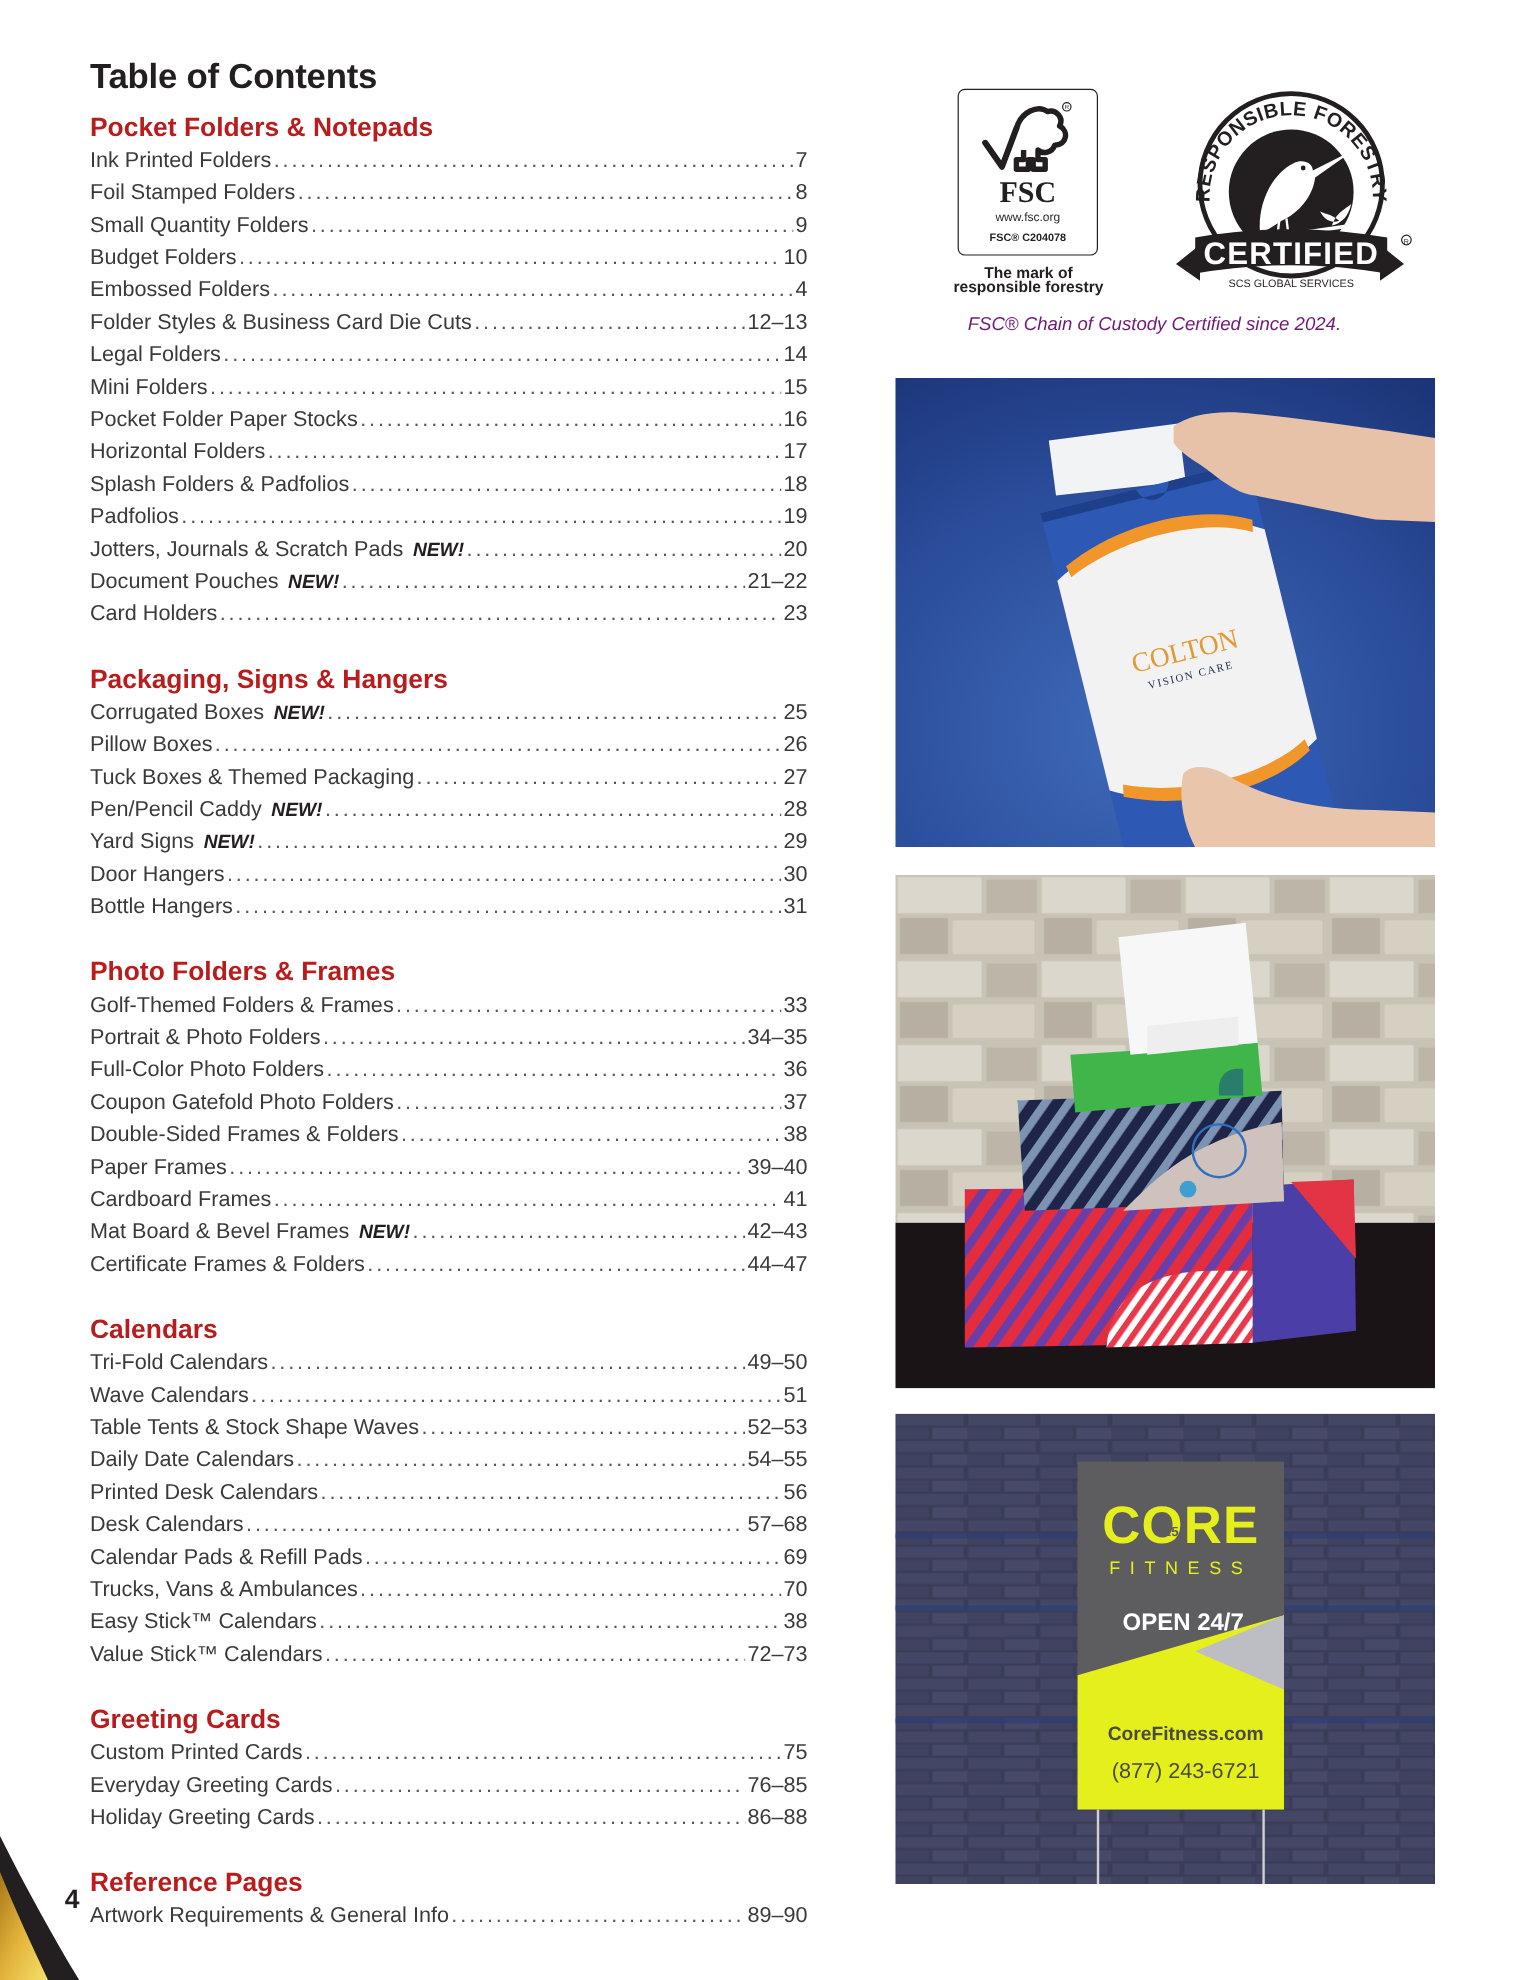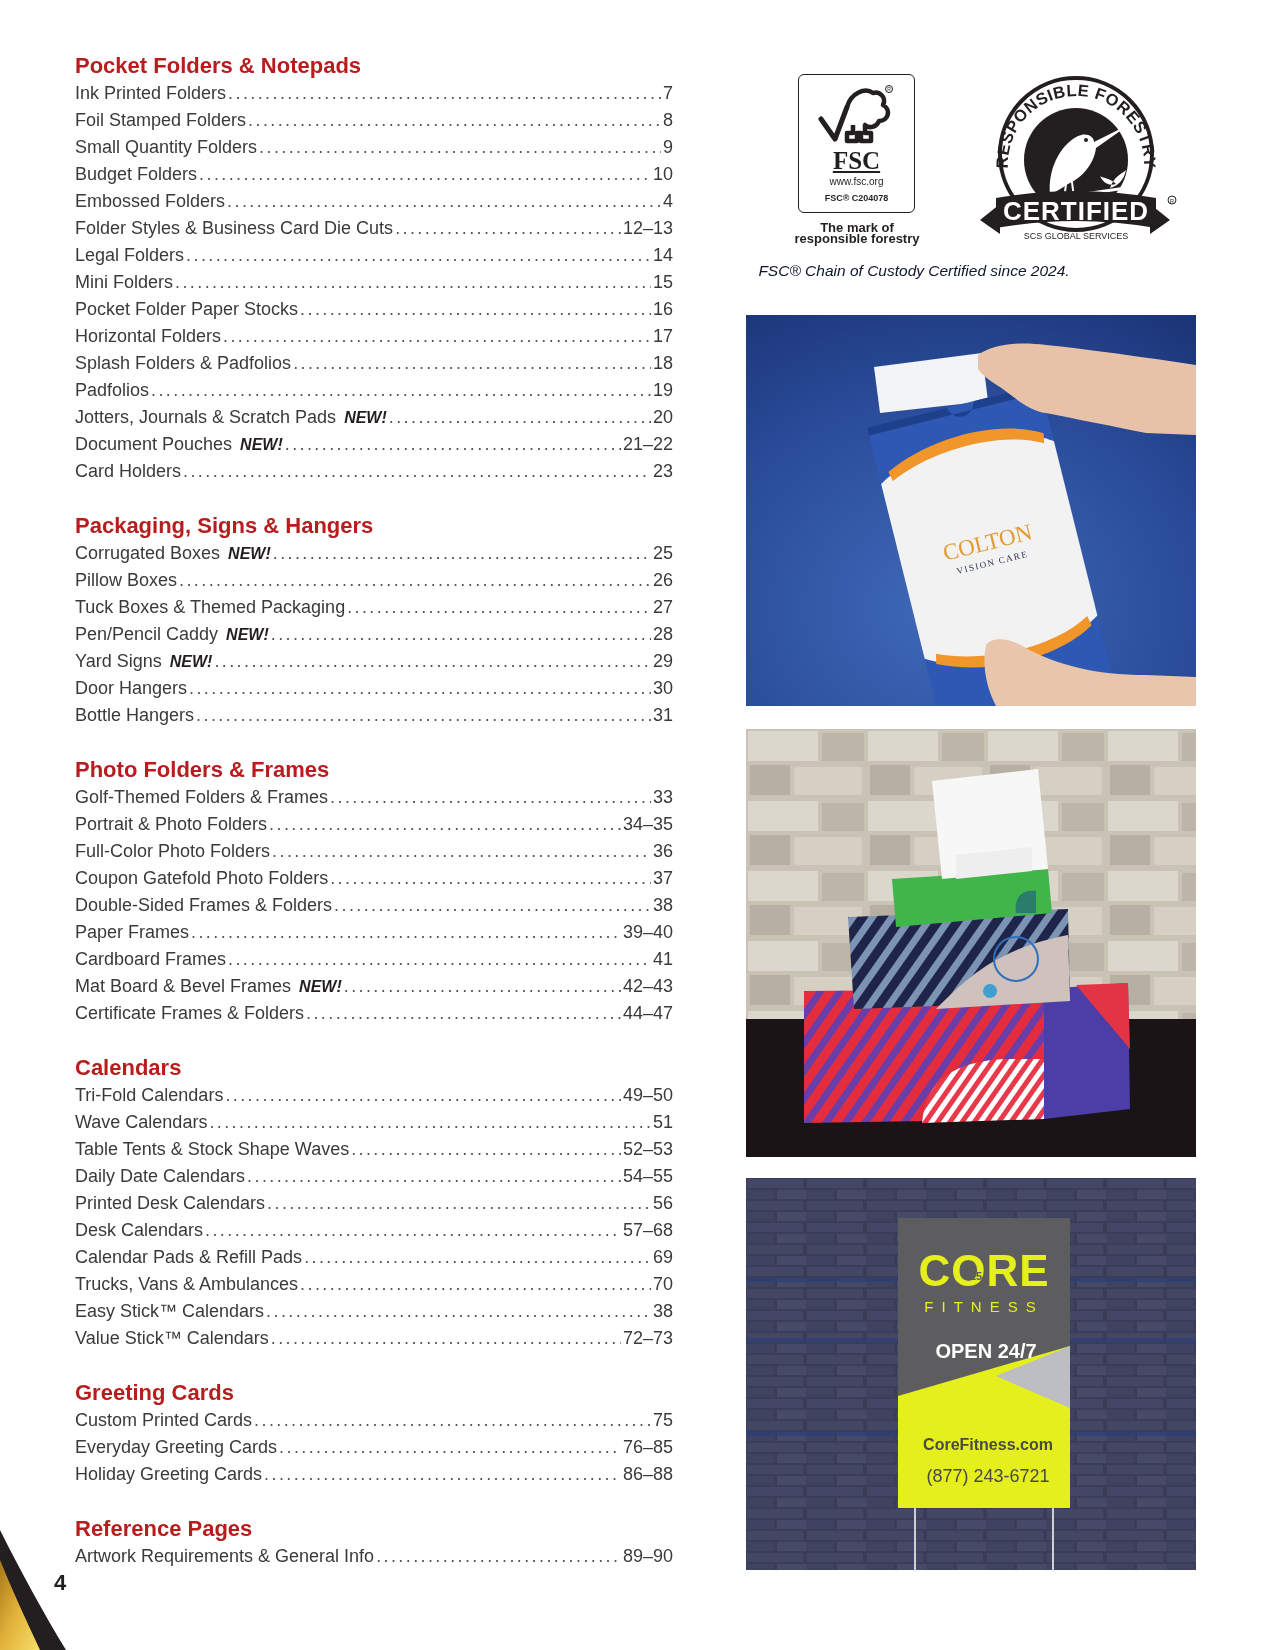--- a/index.html
+++ b/index.html
@@ -16,44 +16,45 @@
     .entry .label { flex: 0 0 auto; }
     .entry .new { flex: 0 0 auto; font-weight: bold; font-style: italic; font-size: 16px; color: #231f20; margin-left: 8px; }
     .entry .leader { flex: 1 1 auto; overflow: hidden; margin: 0 2px; color: #555; letter-spacing: 2.5px; }
     .entry .leader::after { content: ". . . . . . . . . . . . . . . . . . . . . . . . . . . . . . . . . . . . . . . . . . . . . . . . . . . . . . . . . . . . . . . . . . . . . . . . . . . . . . . . . . . . . . . . . . . . . . . . ."; letter-spacing: -1.3px; }
     .entry .page { flex: 0 0 auto; text-align: right; }
 
     
     .logos { position: absolute; left: 780px; top: 72px; width: 420px; height: 190px; }
     .fsc-box { position: absolute; left: 18px; top: 2px; width: 117px; height: 139px; border: 1.5px solid #231f20; border-radius: 6px; background: #fff; }
     .fsc-tree { position: absolute; left: 18px; top: 8px; width: 78px; height: 70px; }
-    .fsc-word { position: absolute; left: 0; width: 100%; top: 74px; text-align: center; font-family: "Liberation Serif", "DejaVu Serif", serif; font-weight: bold; font-size: 25px; line-height: 24px; color: #231f20; text-decoration: underline; }
+    .fsc-word { position: absolute; left: 0; width: 100%; top: 74px; text-align: center; font-family: "Liberation Serif", "DejaVu Serif", serif; font-weight: bold; font-size: 25px; line-height: 24px; color: #231f20; }
     .fsc-url { position: absolute; left: 0; width: 100%; top: 101px; text-align: center; font-size: 10px; color: #231f20; }
     .fsc-code { position: absolute; left: 0; width: 100%; top: 118px; text-align: center; font-size: 9px; font-weight: bold; color: #231f20; }
     .fsc-mark { position: absolute; left: 8px; top: 150px; width: 138px; text-align: center; font-size: 13px; line-height: 11px; font-weight: bold; color: #231f20; }
 
     .scs-seal { position: absolute; left: 190px; top: 0px; width: 210px; height: 172px; }
 
-    .fsc-caption { position: absolute; left: 664px; top: 262px; width: 500px; text-align: center; font-size: 15.5px; font-style: italic; color: #0f172a; }
+    .fsc-caption { position: absolute; left: 712px; top: 262px; width: 500px; text-align: center; font-size: 15.5px; font-style: italic; color: #701a75; }
 
     
     .photo { position: absolute; left: 746px; width: 450px; overflow: hidden; }
     .photo svg { display: block; width: 100%; height: 100%; }
     .photo-1 { top: 315px; height: 391px; }
     .photo-2 { top: 729px; height: 428px; }
     .photo-3 { top: 1178px; height: 392px; }
 
     
     .page-number { position: absolute; left: 54px; top: 1570px; font-size: 22px; font-weight: bold; color: #231f20; }
     .corner-swoosh { position: absolute; left: 0; top: 1520px; width: 80px; height: 130px; }
   </style>
 </head>
 <body>
 
 <div class="toc">
+  <h1 class="toc-title">Table of Contents</h1>
   <div id="toc-sections">
       <div class="section">
         <h2 class="section-title">Pocket Folders &amp; Notepads</h2>
         <div class="entry">
           <span class="label">Ink Printed Folders</span>
           <span class="leader"></span>
           <span class="page">7</span>
         </div>
         <div class="entry">
           <span class="label">Foil Stamped Folders</span>

